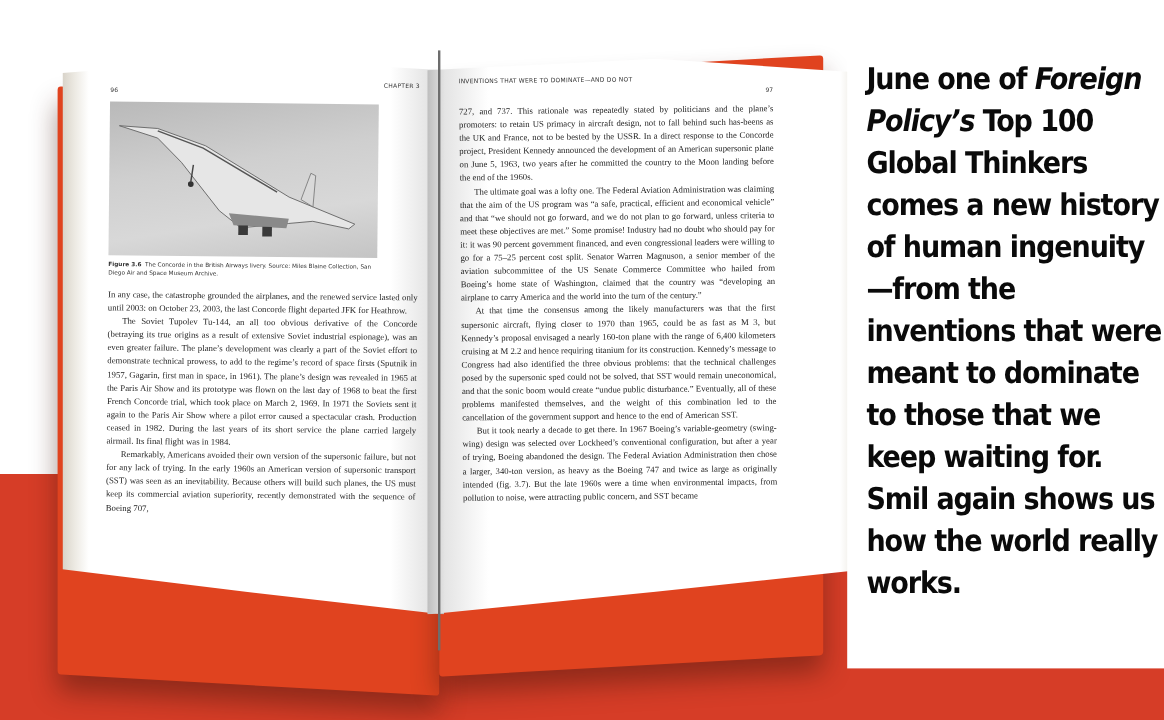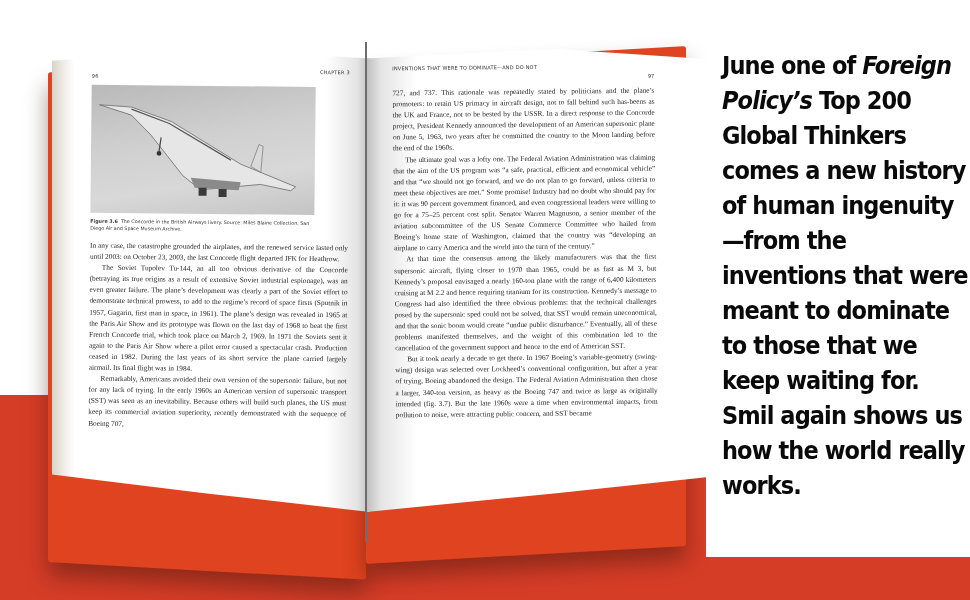--- a/index.html
+++ b/index.html
@@ -41,21 +41,21 @@
 
     .page {
       position: absolute; background: #ffffff; overflow: hidden;
     }
     .page.left {
       left: 8px; top: 10px; width: 318px; height: 470px;
       clip-path: polygon(0% 4%, 48% 1.5%, 100% 3.5%, 100% 100%, 48% 96%, 0% 92%);
       background: linear-gradient(to right, #d8d3c9 0px, #ece9e2 10px, #ffffff 22px, #ffffff 86%, #e4e4e4 96%, #bdbdbd 100%);
     }
     .page.right {
-      left: 322px; top: 10px; width: 366px; height: 470px;
+      left: 312px; top: 10px; width: 366px; height: 470px;
       clip-path: polygon(0% 3.5%, 52% 1.5%, 100% 4%, 100% 92%, 52% 96%, 0% 100%);
       background: linear-gradient(to left, #d8d3c9 0px, #ece9e2 10px, #ffffff 22px, #ffffff 86%, #e4e4e4 96%, #bdbdbd 100%);
     }
     .spine {
       position: absolute; left: 321px; top: 10px; width: 2px; height: 500px; background: #6d6d6d;
     }
 
     .content { position: absolute; color: #222; }
     .left .content { left: 38px; top: 26px; width: 258px; transform: rotate(0.6deg); }
     .right .content { left: 28px; top: 22px; width: 262px; transform: rotate(-0.6deg); }
@@ -134,14 +134,14 @@
         <p class="ind">At that time the consensus among the likely manufacturers was that the first supersonic aircraft, flying closer to 1970 than 1965, could be as fast as M 3, but Kennedy’s proposal envisaged a nearly 160-ton plane with the range of 6,400 kilometers cruising at M 2.2 and hence requiring titanium for its construction. Kennedy’s message to Congress had also identified the three obvious problems: that the technical challenges posed by the supersonic sped could not be solved, that SST would remain uneconomical, and that the sonic boom would create “undue public disturbance.” Eventually, all of these problems manifested themselves, and the weight of this combination led to the cancellation of the government support and hence to the end of American SST.</p>
         <p class="ind">But it took nearly a decade to get there. In 1967 Boeing’s variable-geometry (swing-wing) design was selected over Lockheed’s conventional configuration, but after a year of trying, Boeing abandoned the design. The Federal Aviation Administration then chose a larger, 340-ton version, as heavy as the Boeing 747 and twice as large as originally intended (fig. 3.7). But the late 1960s were a time when environmental impacts, from pollution to noise, were attracting public concern, and SST became</p>
       </div>
     </div>
   </div>
 
   <div class="spine"></div>
 </div>
 
 <div class="promo">
-  <p><span>June one of </span><em>Foreign Policy’s</em><span> Top 200 Global Thinkers comes a new history of human ingenuity—from the inventions that were meant to dominate to those that we keep waiting for. Smil again shows us how the world really works.</span></p>
+  <p><span>June one of </span><em>Foreign Policy’s</em><span> Top 100 Global Thinkers comes a new history of human ingenuity—from the inventions that were meant to dominate to those that we keep waiting for. Smil again shows us how the world really works.</span></p>
 </div>
 
 </body></html>

